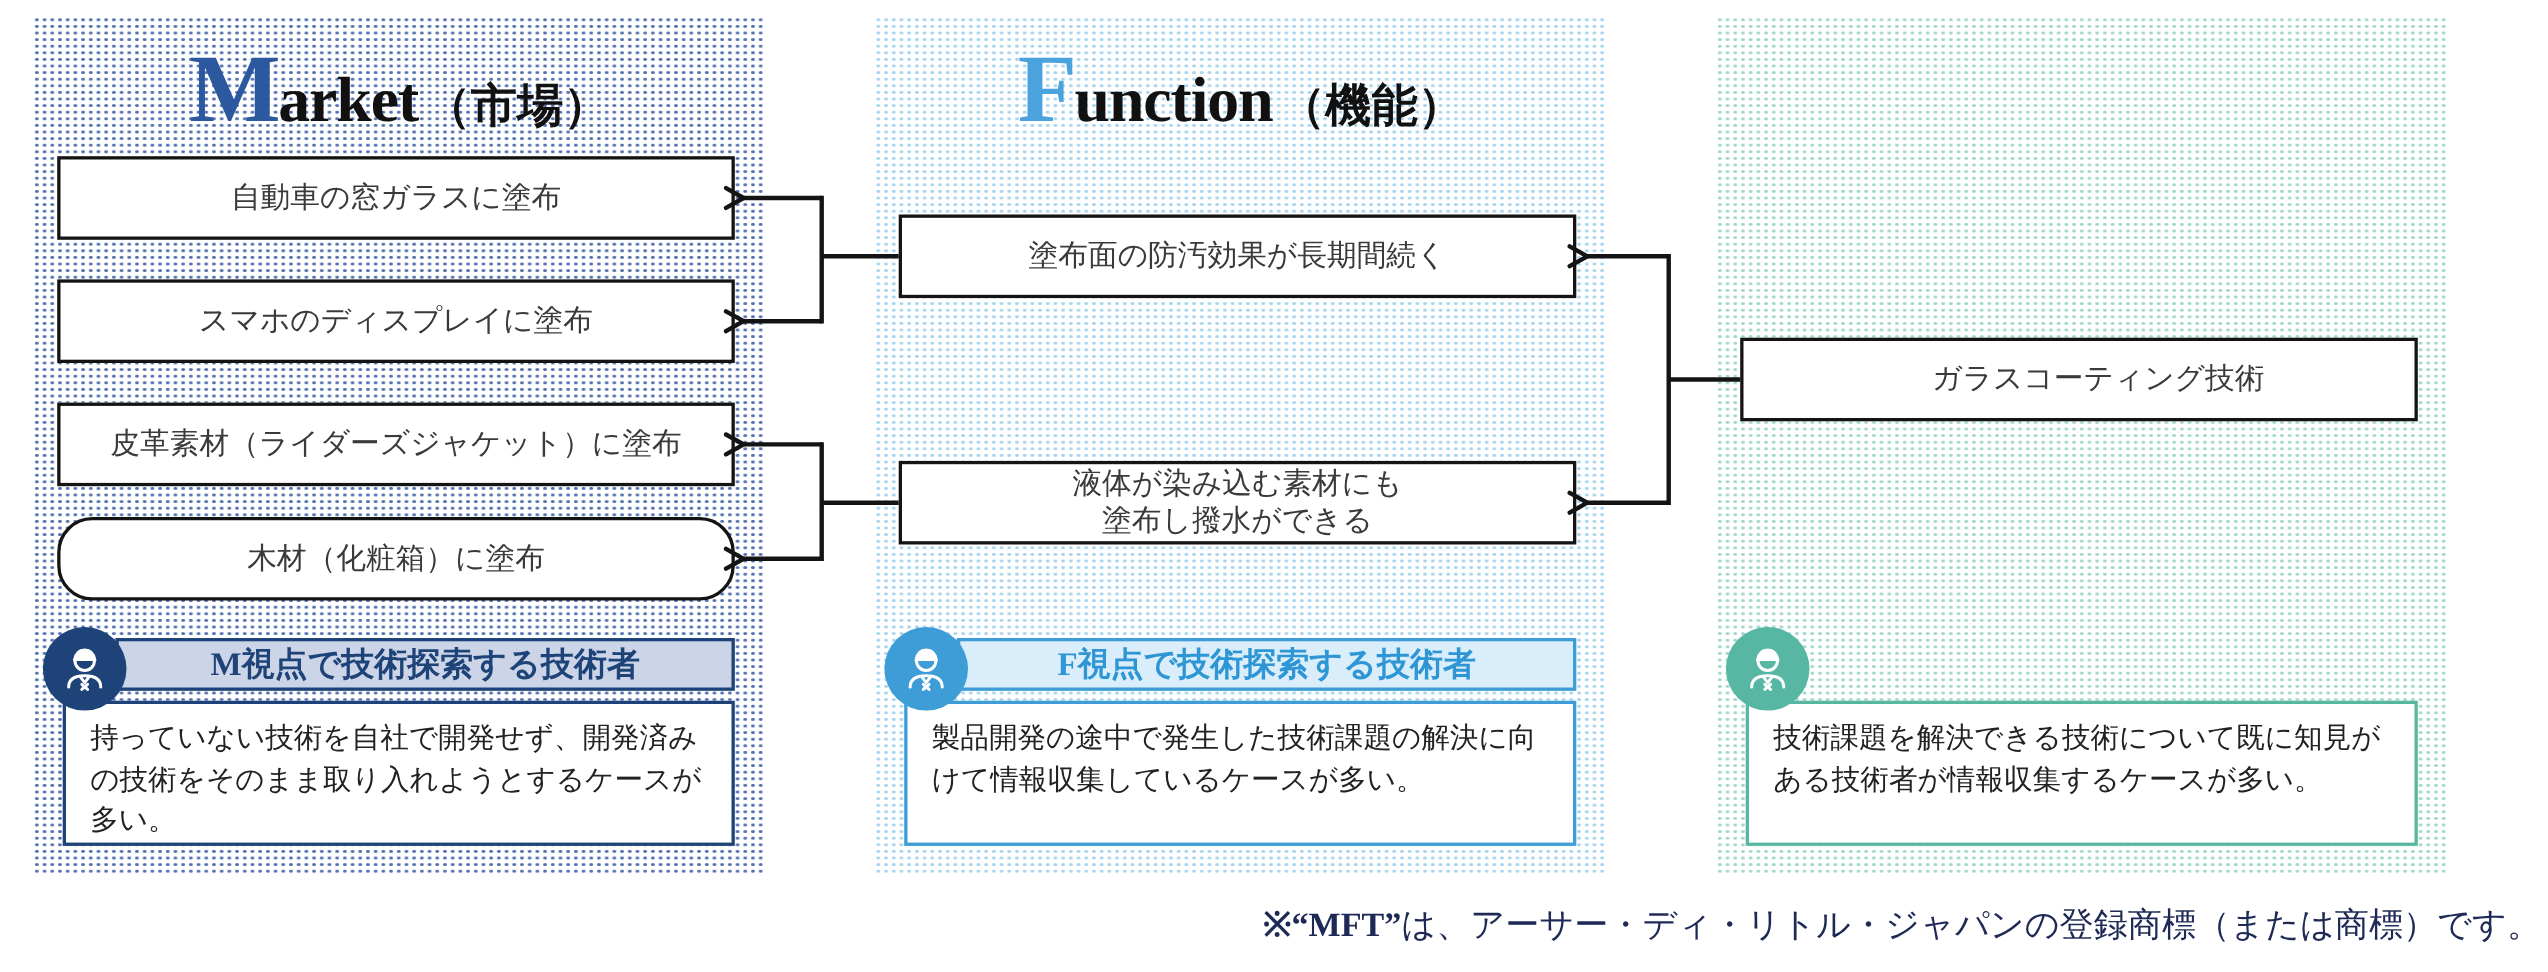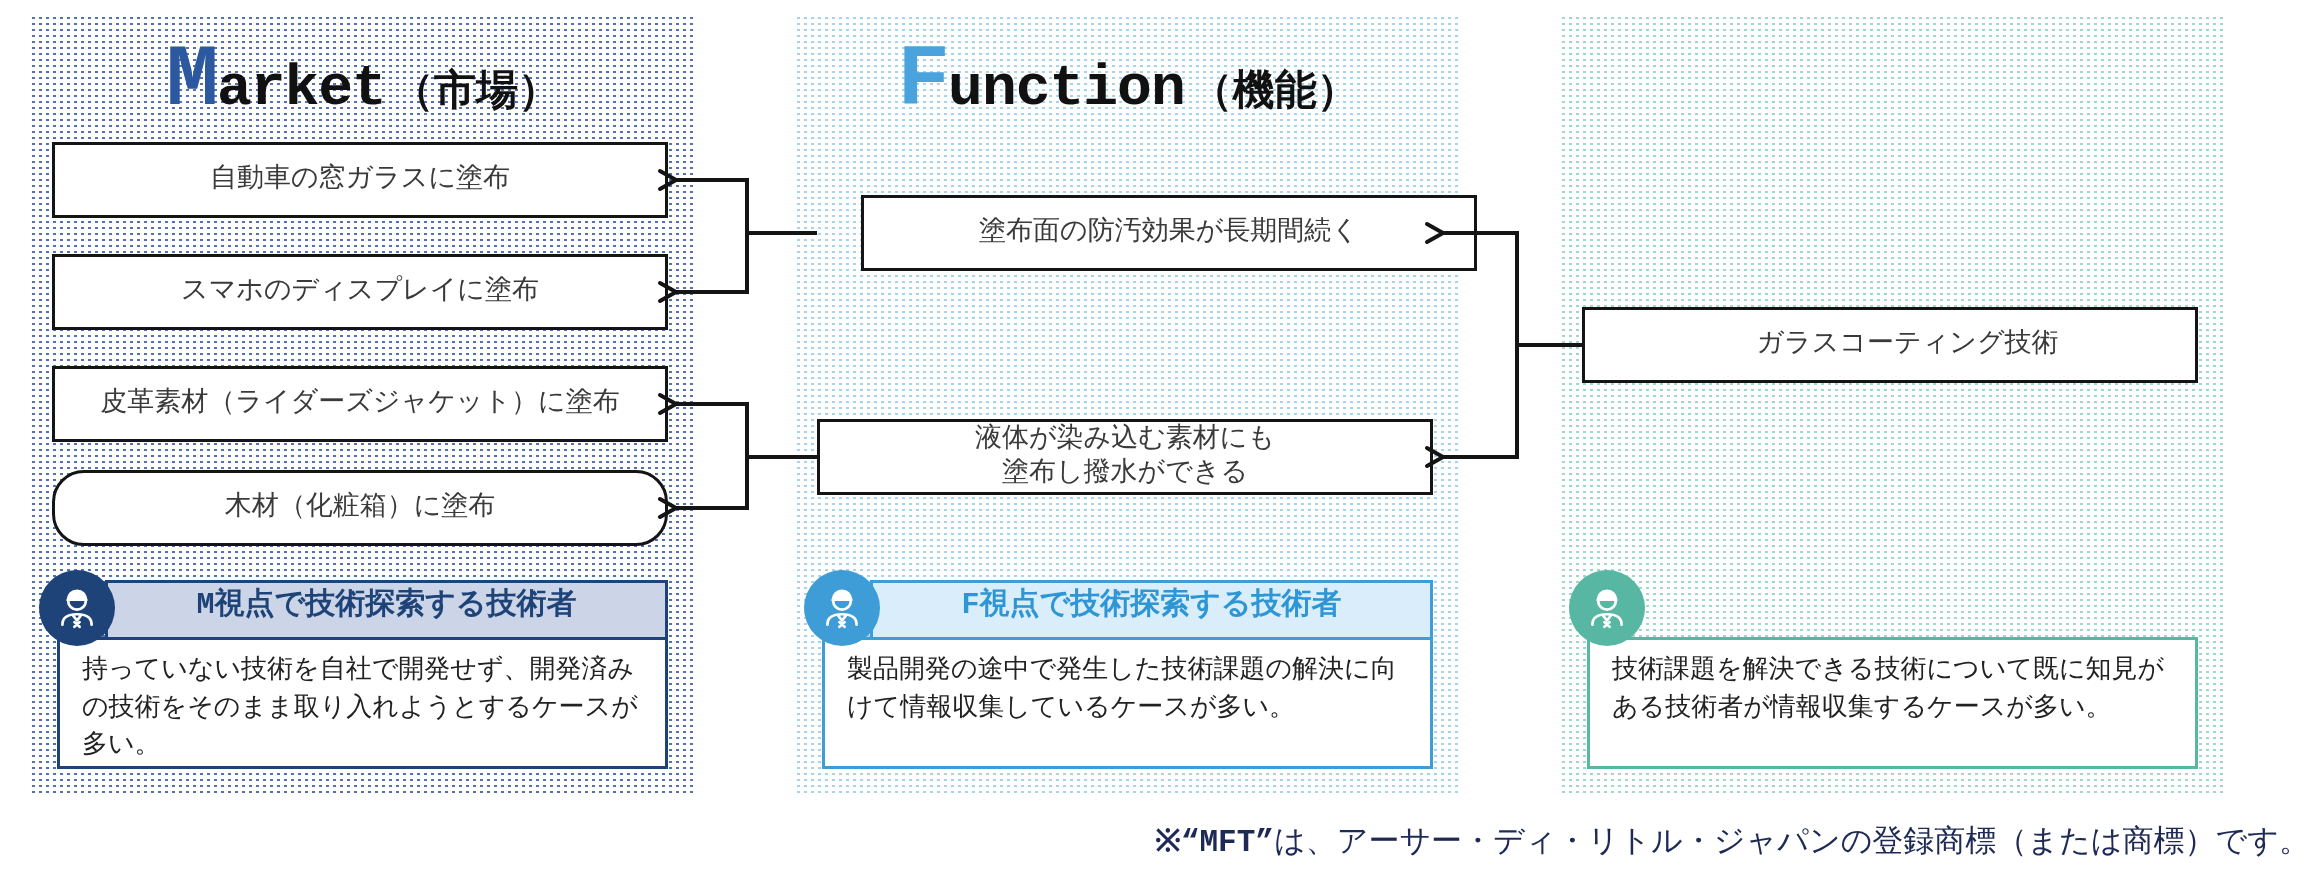--- a/index.html
+++ b/index.html
@@ -1,19 +1,19 @@
 <!DOCTYPE html>
 <html><head>
 <meta charset="utf-8">
 <style>
   * { box-sizing: border-box; margin: 0; padding: 0; }
   html,body { background:#fff; }
   .stage{
     position:relative; width:2316px; height:884px; background:#fff;
-    font-family:Liberation Mono, monospace; overflow:hidden;
+    font-family:Liberation Serif, serif; overflow:hidden;
   }
   
   .panel{
     position:absolute; top:15px; width:666px; height:780px;
     background-color:#fff;
     background-image:radial-gradient(var(--dots) 1.6px, transparent 1.7px);
     background-size:7px 6px;
   }
   .panel.market     { left:30px;   }
   .panel.function   { left:795px;  }
@@ -33,29 +33,29 @@
     position:absolute; left:22px; width:616px; height:76px;
     background:#fff; border:3px solid #141414;
     display:flex; align-items:center; justify-content:center;
     text-align:center; font-size:27px; color:#3a3a3a;
     line-height:1.25; white-space:pre-line;
   }
   .market .item-box.b0{ top:127px; }
   .market .item-box.b1{ top:239px; }
   .market .item-box.b2{ top:351px; }
   .market .item-box.b3{ top:455px;border-radius:32px; }
-  .function .item-box.b0{ top:180px;margin-left:44px; }
+  .function .item-box.b0{ top:180px; }
   .function .item-box.b1{ top:404px; }
   .technology .item-box.b0{ top:292px;padding-left:35px; }
 
   
   .card-header{
-    position:absolute; left:75px; top:565px; width:563px; height:60px;
+    position:absolute; left:75px; top:565px; width:563px; height:48px;
     background:var(--card-header-bg); border:3px solid var(--card-border);
-    display:flex; align-items:flex-start; justify-content:center;
+    display:flex; align-items:center; justify-content:center;
     font-size:30px; font-weight:bold; color:var(--card-header-text);
     z-index:2;
   }
   .card-body{
     position:absolute; left:27px; top:622px; width:611px; height:132px;
     background:#fff; border:3px solid var(--card-border);
     padding:12px 14px 0 22px;
     font-size:26px; line-height:1.45; color:#222; z-index:1;
   }
   .badge{

